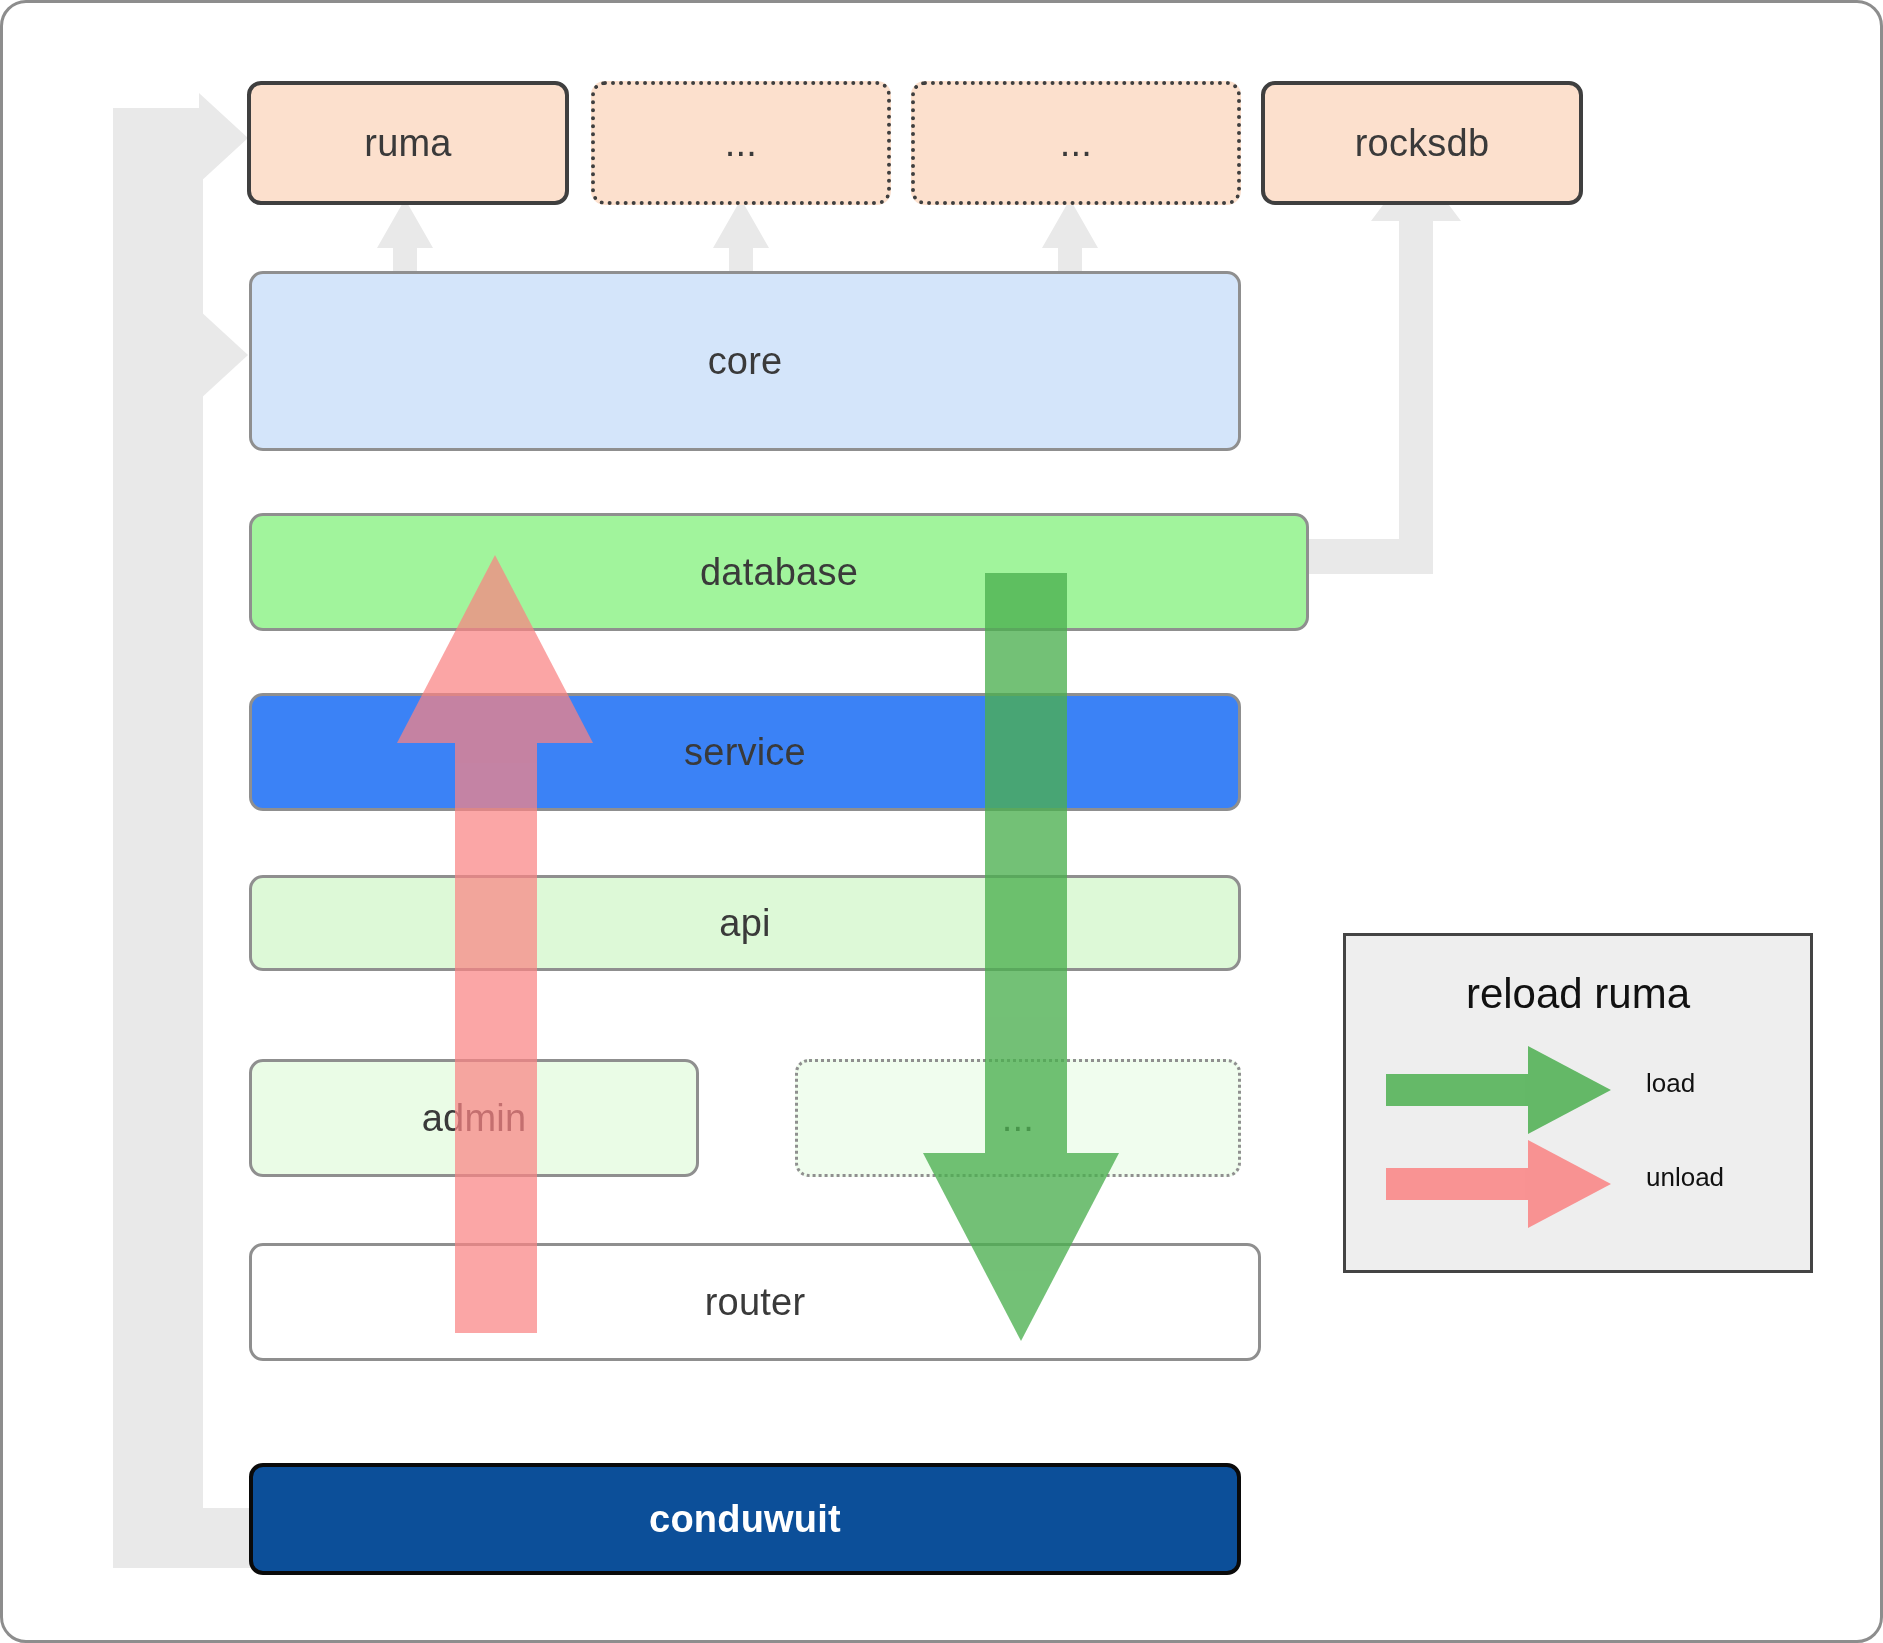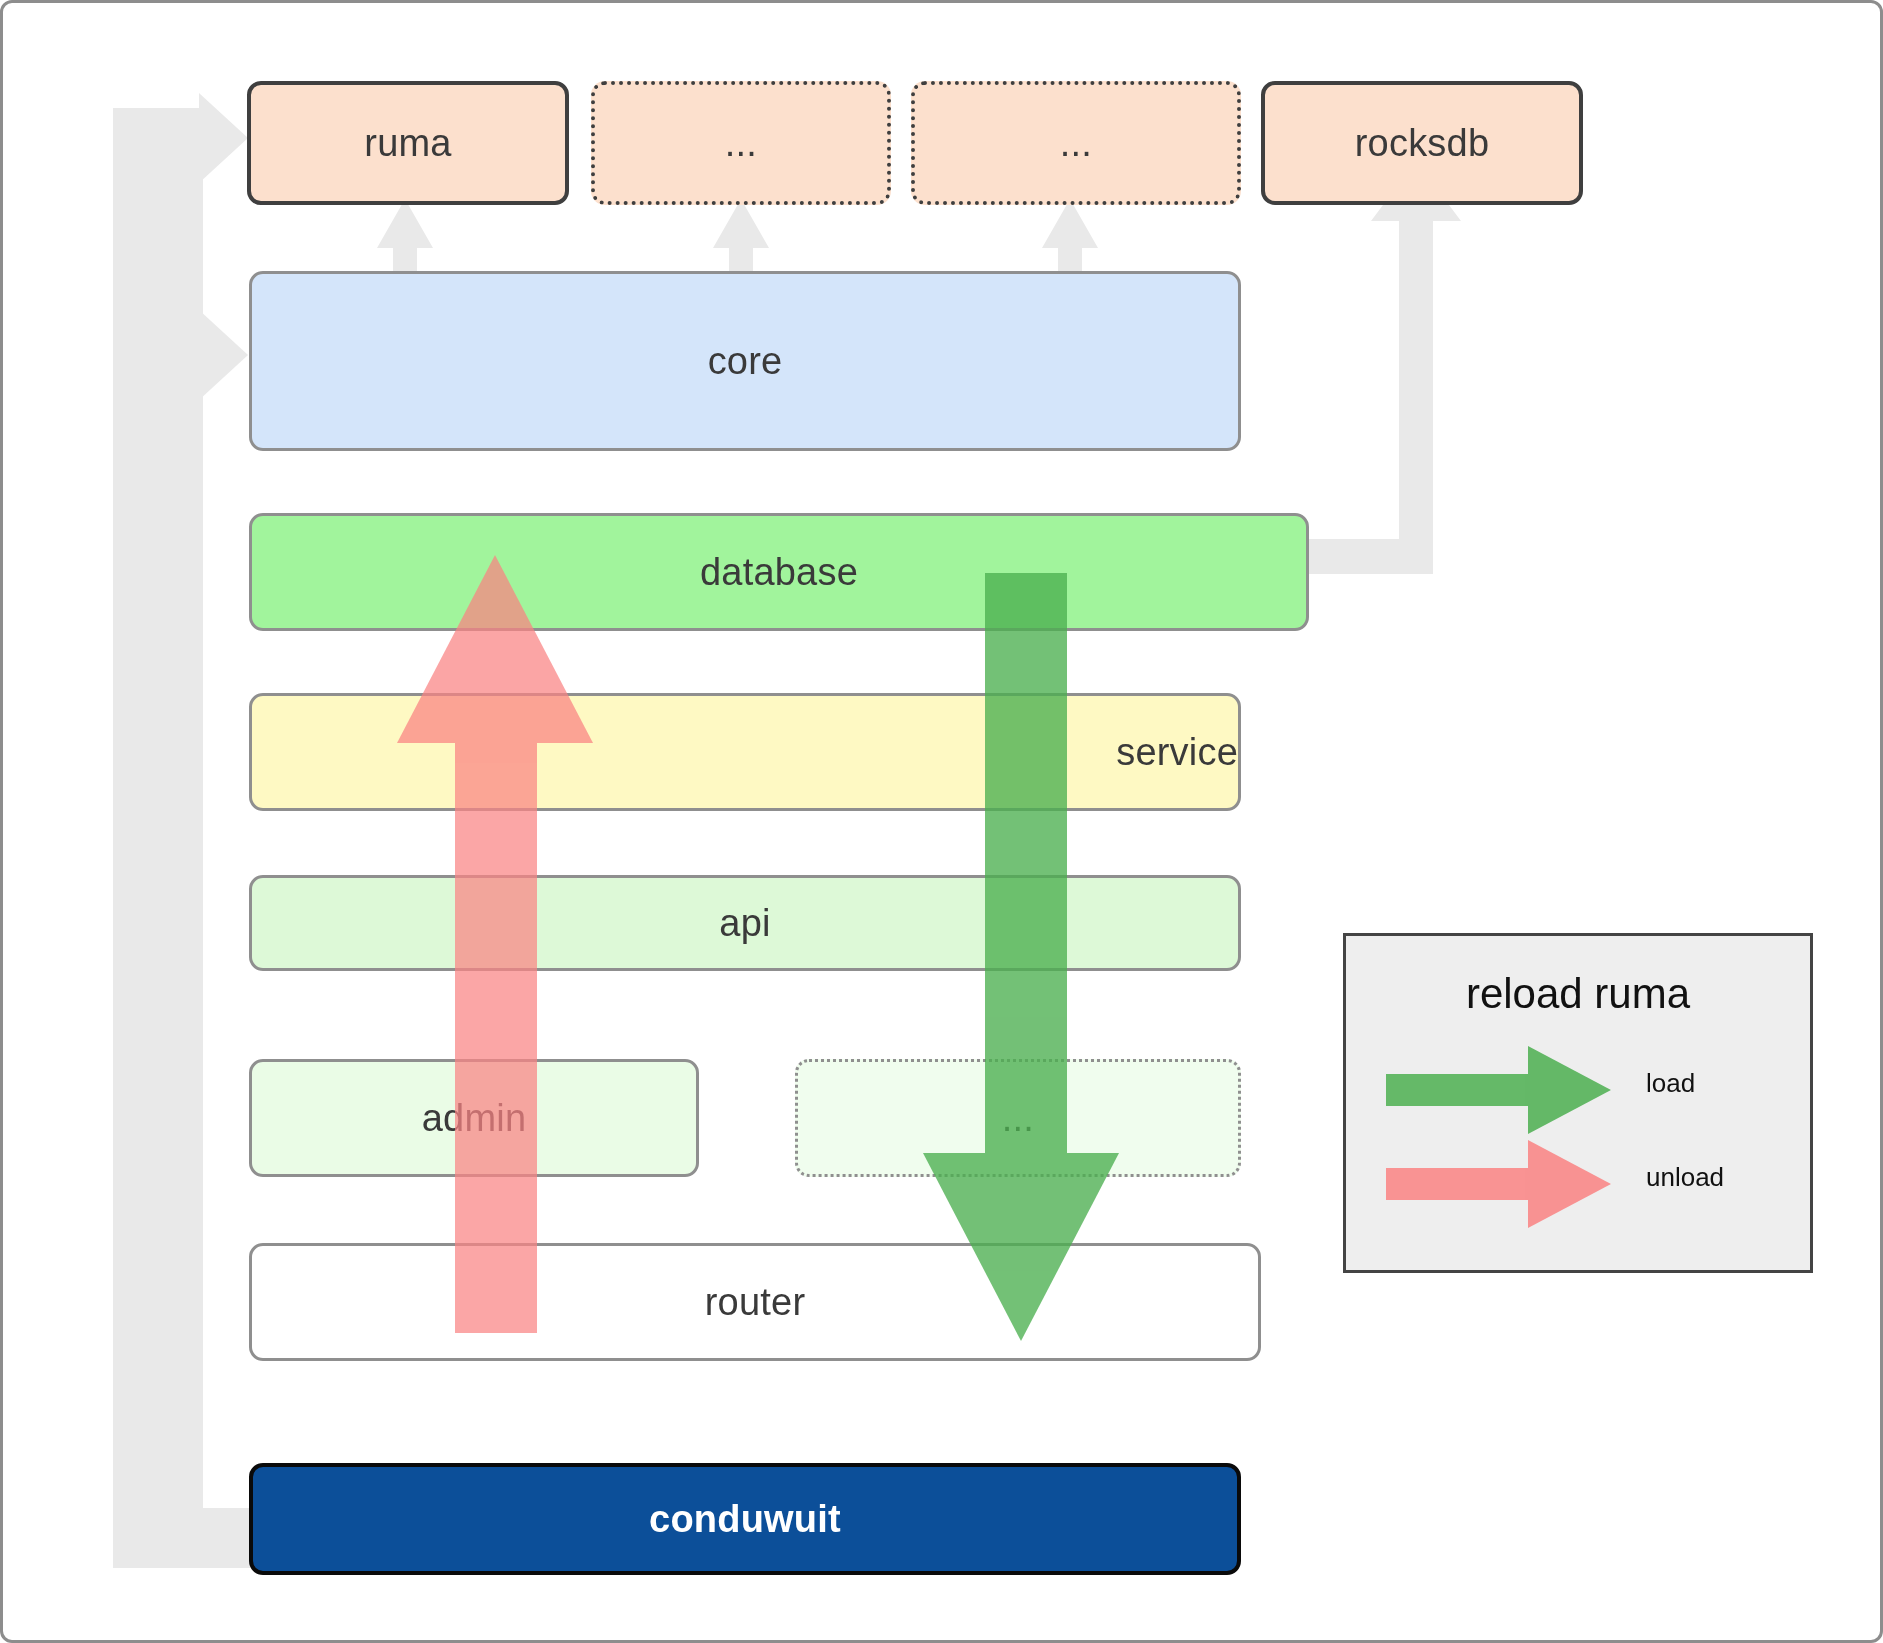--- a/index.html
+++ b/index.html
@@ -9,21 +9,21 @@
   }
   body {
     font-family: "Liberation Sans", sans-serif;
   }
   #canvas {
     position: relative;
     width: 1883px;
     height: 1643px;
     background: #ffffff;
     border: 3px solid #8d8d8d;
-    border-radius: 12px;
+    border-radius: 26px;
     box-sizing: border-box;
     overflow: hidden;
   }
   .box {
     position: absolute;
     box-sizing: border-box;
     display: flex;
     align-items: center;
     justify-content: center;
     border-radius: 14px;
@@ -39,21 +39,21 @@
   }
   .solid-gray {
     border: 3px solid #8f8f8f;
   }
   .dotted-gray {
     border: 3px dotted #8f8f8f;
   }
   .peach { background: #fce0cd; }
   .blue  { background: #d4e5fa; }
   .green1 { background: #a1f49c; }
-  .green2 { background: #fef9c3; justify-content: flex-end; }
+  .green2 { background: #3b82f6; }
   .green3 { background: #ddf9d7; }
   .green4 { background: #eafce6; }
   .green5 { background: #f0fdee; }
   .white { background: #ffffff; }
   .navy {
     background: #0c4f99;
     color: #ffffff;
     border: 4px solid #0a0a0a;
     font-weight: bold;
   }

